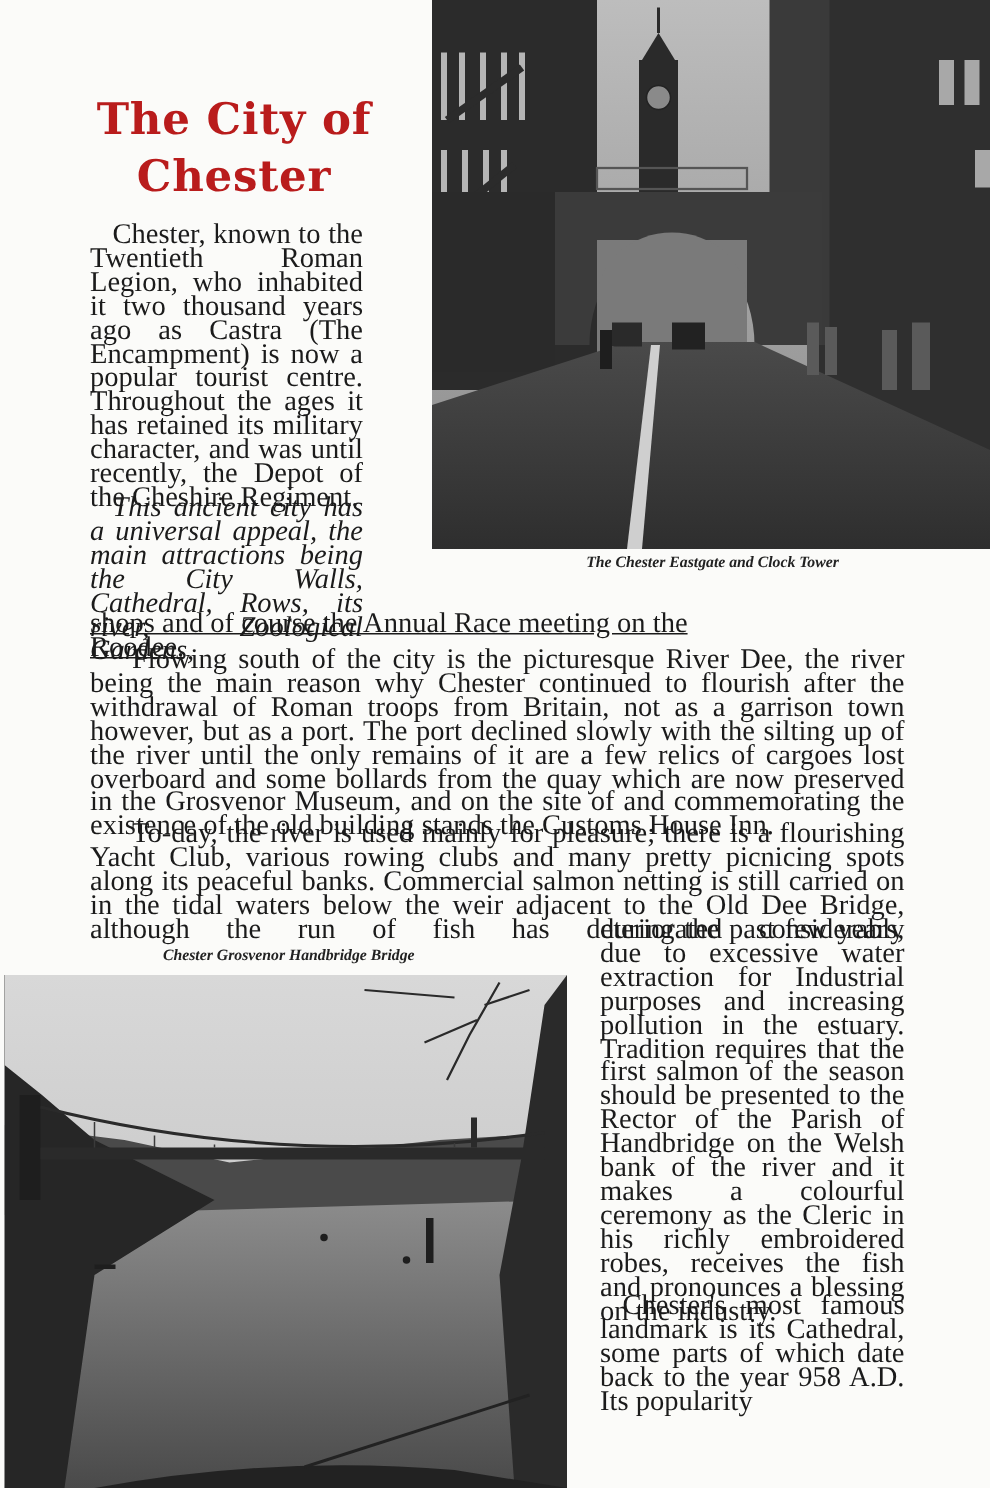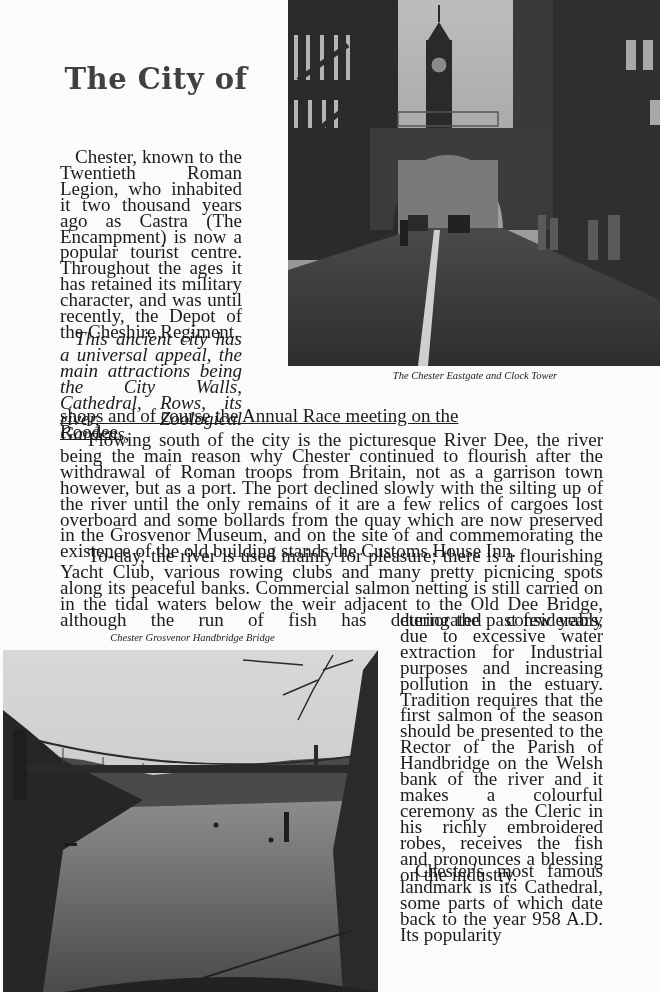--- a/index.html
+++ b/index.html
@@ -5,41 +5,42 @@
   html, body { margin:0; padding:0; }
   body {
     width:660px; height:992px; overflow:hidden; position:relative;
     background:#fbfbf9; color:#1b1b1b;
     font-family:"Liberation Serif", "DejaVu Serif", serif;
   }
   .abs { position:absolute; }
   .title {
     left:56px; top:60px; width:200px; text-align:center;
     font-family:"DejaVu Serif", serif; font-weight:bold;
-    font-size:29px; line-height:38px; letter-spacing:0.5px; color:#404040;
+    font-size:29px; line-height:38px; letter-spacing:0.5px; color:#b91c1c;
     font-style:normal;
   }
   .para {
     font-size:19px; line-height:15.9px; text-align:justify;
     text-align-last:auto; hyphens:none; margin:0;
   }
   .indent { text-indent:15px; }
   .col-left { left:60px; width:182px; }
   .caption {
-    font-style:italic; font-weight:normal; font-size:10.5px; color:#222;
+    font-style:italic; font-weight:bold; font-size:10.5px; color:#222;
     text-align:center;
   }
   .photo { overflow:hidden; background:#3a3a3a; }
   svg { display:block; }
 </style>
 </head>
 <body>
 
 <div class="abs title">
   <div>The City of</div>
+  <div>Chester</div>
 </div>
 
 <div class="abs photo" style="left:288px; top:0; width:372px; height:366px;">
   <svg width="372" height="366" viewBox="0 0 372 366">
     <defs>
       <linearGradient id="sky" x1="0" y1="0" x2="0" y2="1">
         <stop offset="0" stop-color="#bdbdbd"></stop>
           <stop offset="1" stop-color="#8a8a8a"></stop>
       </linearGradient>
       <linearGradient id="road" x1="0" y1="0" x2="0" y2="1">

